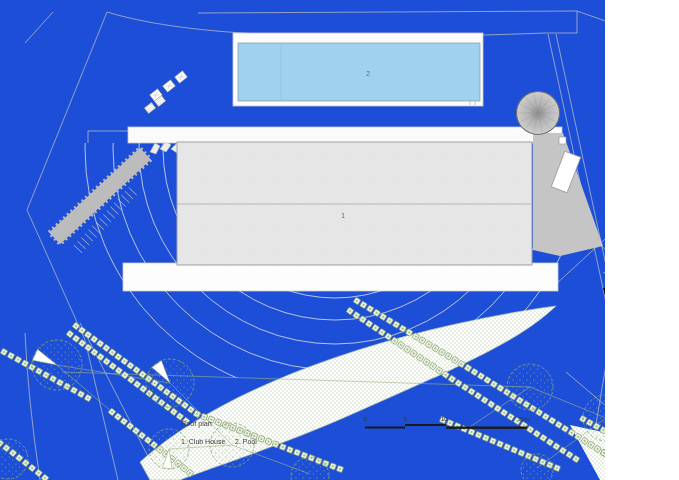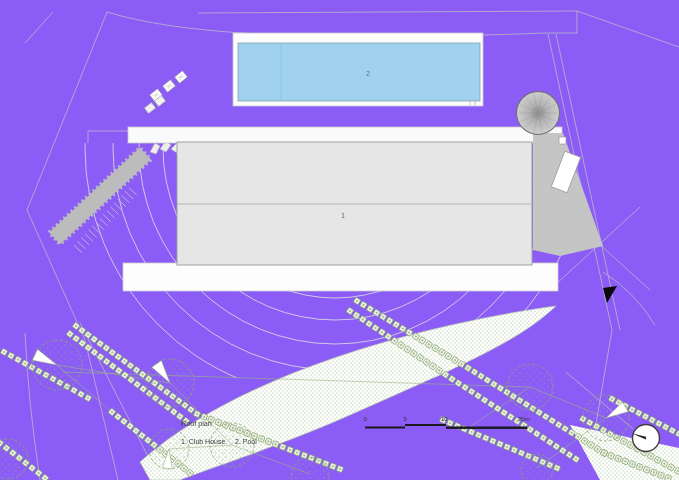--- a/index.html
+++ b/index.html
@@ -1,16 +1,16 @@
 <!DOCTYPE html>
 <html><head>
 <meta charset="utf-8">
 <style>
   html,body{margin:0;padding:0;background:#fff;}
-  #stage{position:relative;width:679px;height:480px;background:#8b5cf6;overflow:hidden;
+  #stage{position:relative;width:605px;height:480px;background:#1d4ed8;overflow:hidden;
          font-family:"Liberation Sans", sans-serif;}
   svg{display:block}
   text{font-family:"Liberation Sans", sans-serif;}
 </style>
 </head>
 <body>
 
 <div id="stage">
 <svg id="plan" width="679" height="480" viewBox="0 0 679 480">
   <defs>

